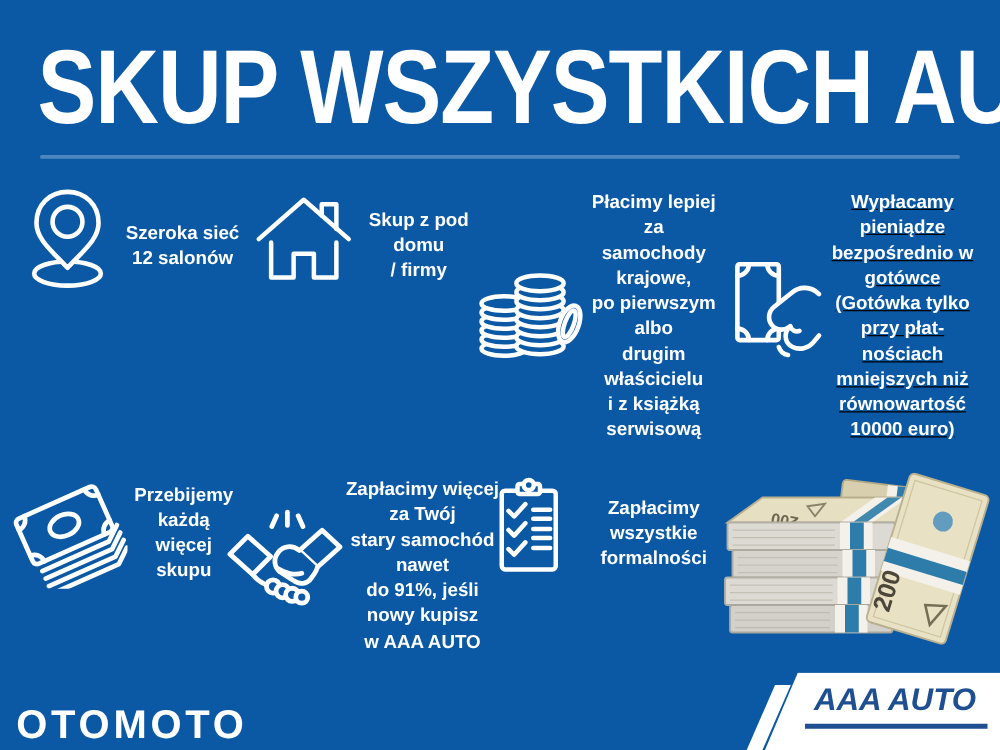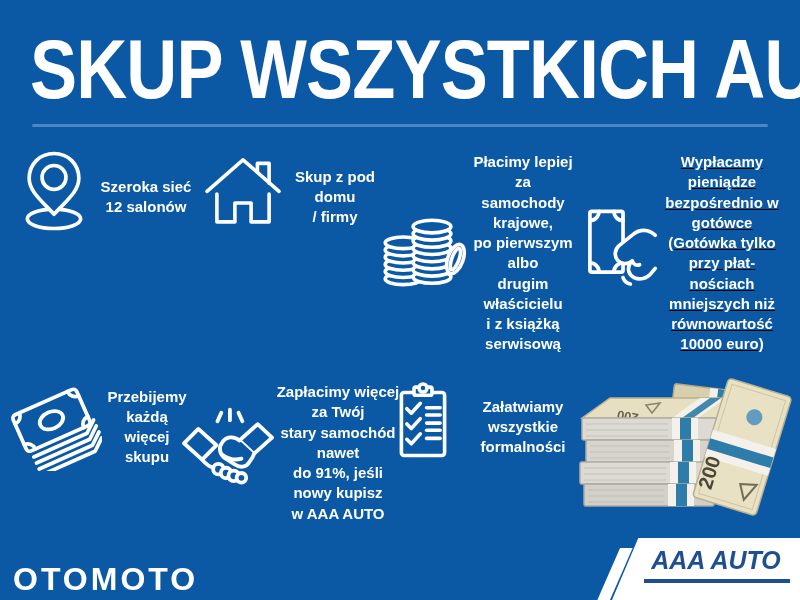--- a/index.html
+++ b/index.html
@@ -202,21 +202,21 @@
         <path d="M32,33 l5,5 l10,-11"></path>
         <path d="M54,32 H69"></path>
         <path d="M54,40 H69"></path>
         <path d="M32,50 l5,5 l10,-11"></path>
         <path d="M54,49 H69"></path>
         <path d="M54,57 H69"></path>
         <path d="M32,67 l5,5 l10,-11"></path>
         <path d="M54,66 H69"></path>
       </svg>
     </div>
-    <div class="caption">Załatwiamy wszystkie
+    <div class="caption">Zapłacimy wszystkie
 formalności</div>
   </div>
 
   <svg class="money" viewBox="0 0 220 150">
 
     <g transform="rotate(7 150 30)">
       <rect x="96" y="12" width="92" height="26" rx="3" fill="#d8cfae" stroke="#b3a983" stroke-width="1.5"></rect>
       <rect x="132" y="12" width="26" height="26" fill="#f3f1ea"></rect>
       <rect x="140" y="12" width="11" height="26" fill="var(--band)"></rect>
     </g>

